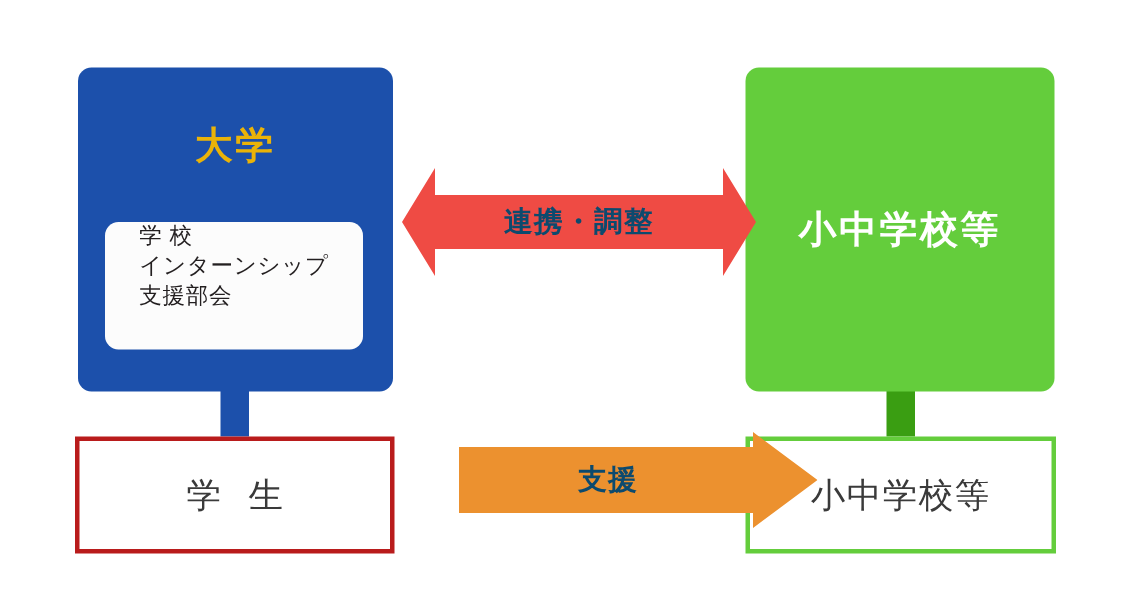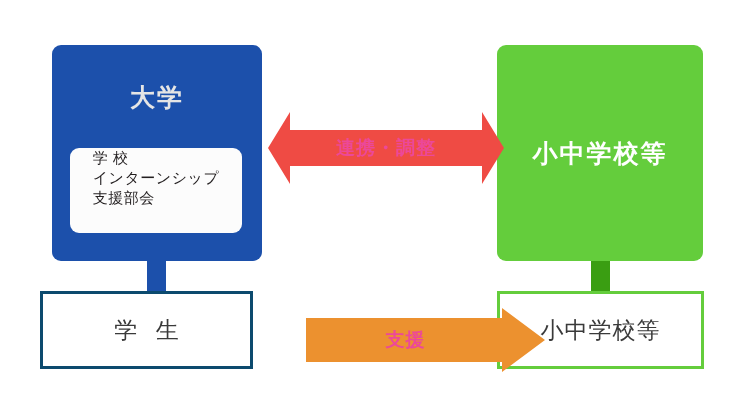--- a/index.html
+++ b/index.html
@@ -36,21 +36,21 @@
     width: 210px;
     height: 216px;
     background: #1c50ab;
     border-radius: 9px;
     align-items: flex-start;
     justify-content: center;
     z-index: 2;
   }
   .university-title {
     margin-top: 40px;
-    color: #e5e5e5;
+    color: #eab308;
     font-size: 25px;
     font-weight: bold;
     letter-spacing: 2px;
     line-height: 1;
   }
 
   .subcommittee-box {
     position: absolute;
     left: 70px;
     top: 148px;
@@ -81,26 +81,26 @@
   }
   .board-title {
     color: #ffffff;
     font-size: 25px;
     font-weight: bold;
     letter-spacing: 2px;
     line-height: 1;
   }
 
   .students-box {
-    left: 40px;
+    left: 50px;
     top: 291px;
     width: 213px;
     height: 78px;
     background: #ffffff;
-    border: 3px solid #0c4a6e;
+    border: 3px solid #b91c1c;
     z-index: 2;
   }
   .students-text {
     color: #3a3a3a;
     font-size: 23px;
     letter-spacing: 6px;
     text-indent: 6px;
   }
 
   .schools-box {
@@ -149,39 +149,39 @@
   }
   .arrow-label {
     position: absolute;
     left: 0;
     top: 0;
     width: 100%;
     height: 100%;
     display: flex;
     align-items: center;
     justify-content: center;
-    color: #ec4899;
+    color: #0c4a6e;
     font-weight: bold;
     pointer-events: none;
   }
 
   .arrow-collab {
     left: 268px;
     top: 108px;
     width: 236px;
     height: 80px;
   }
   .arrow-collab .arrow-label {
     font-size: 19px;
     letter-spacing: 1px;
   }
 
   .arrow-support {
     left: 266px;
-    top: 308px;
+    top: 288px;
     width: 239px;
     height: 64px;
     padding-left: 40px;
   }
   .arrow-support .arrow-label {
     font-size: 19px;
     letter-spacing: 1px;
     padding-right: 22px;
   }
 </style>

